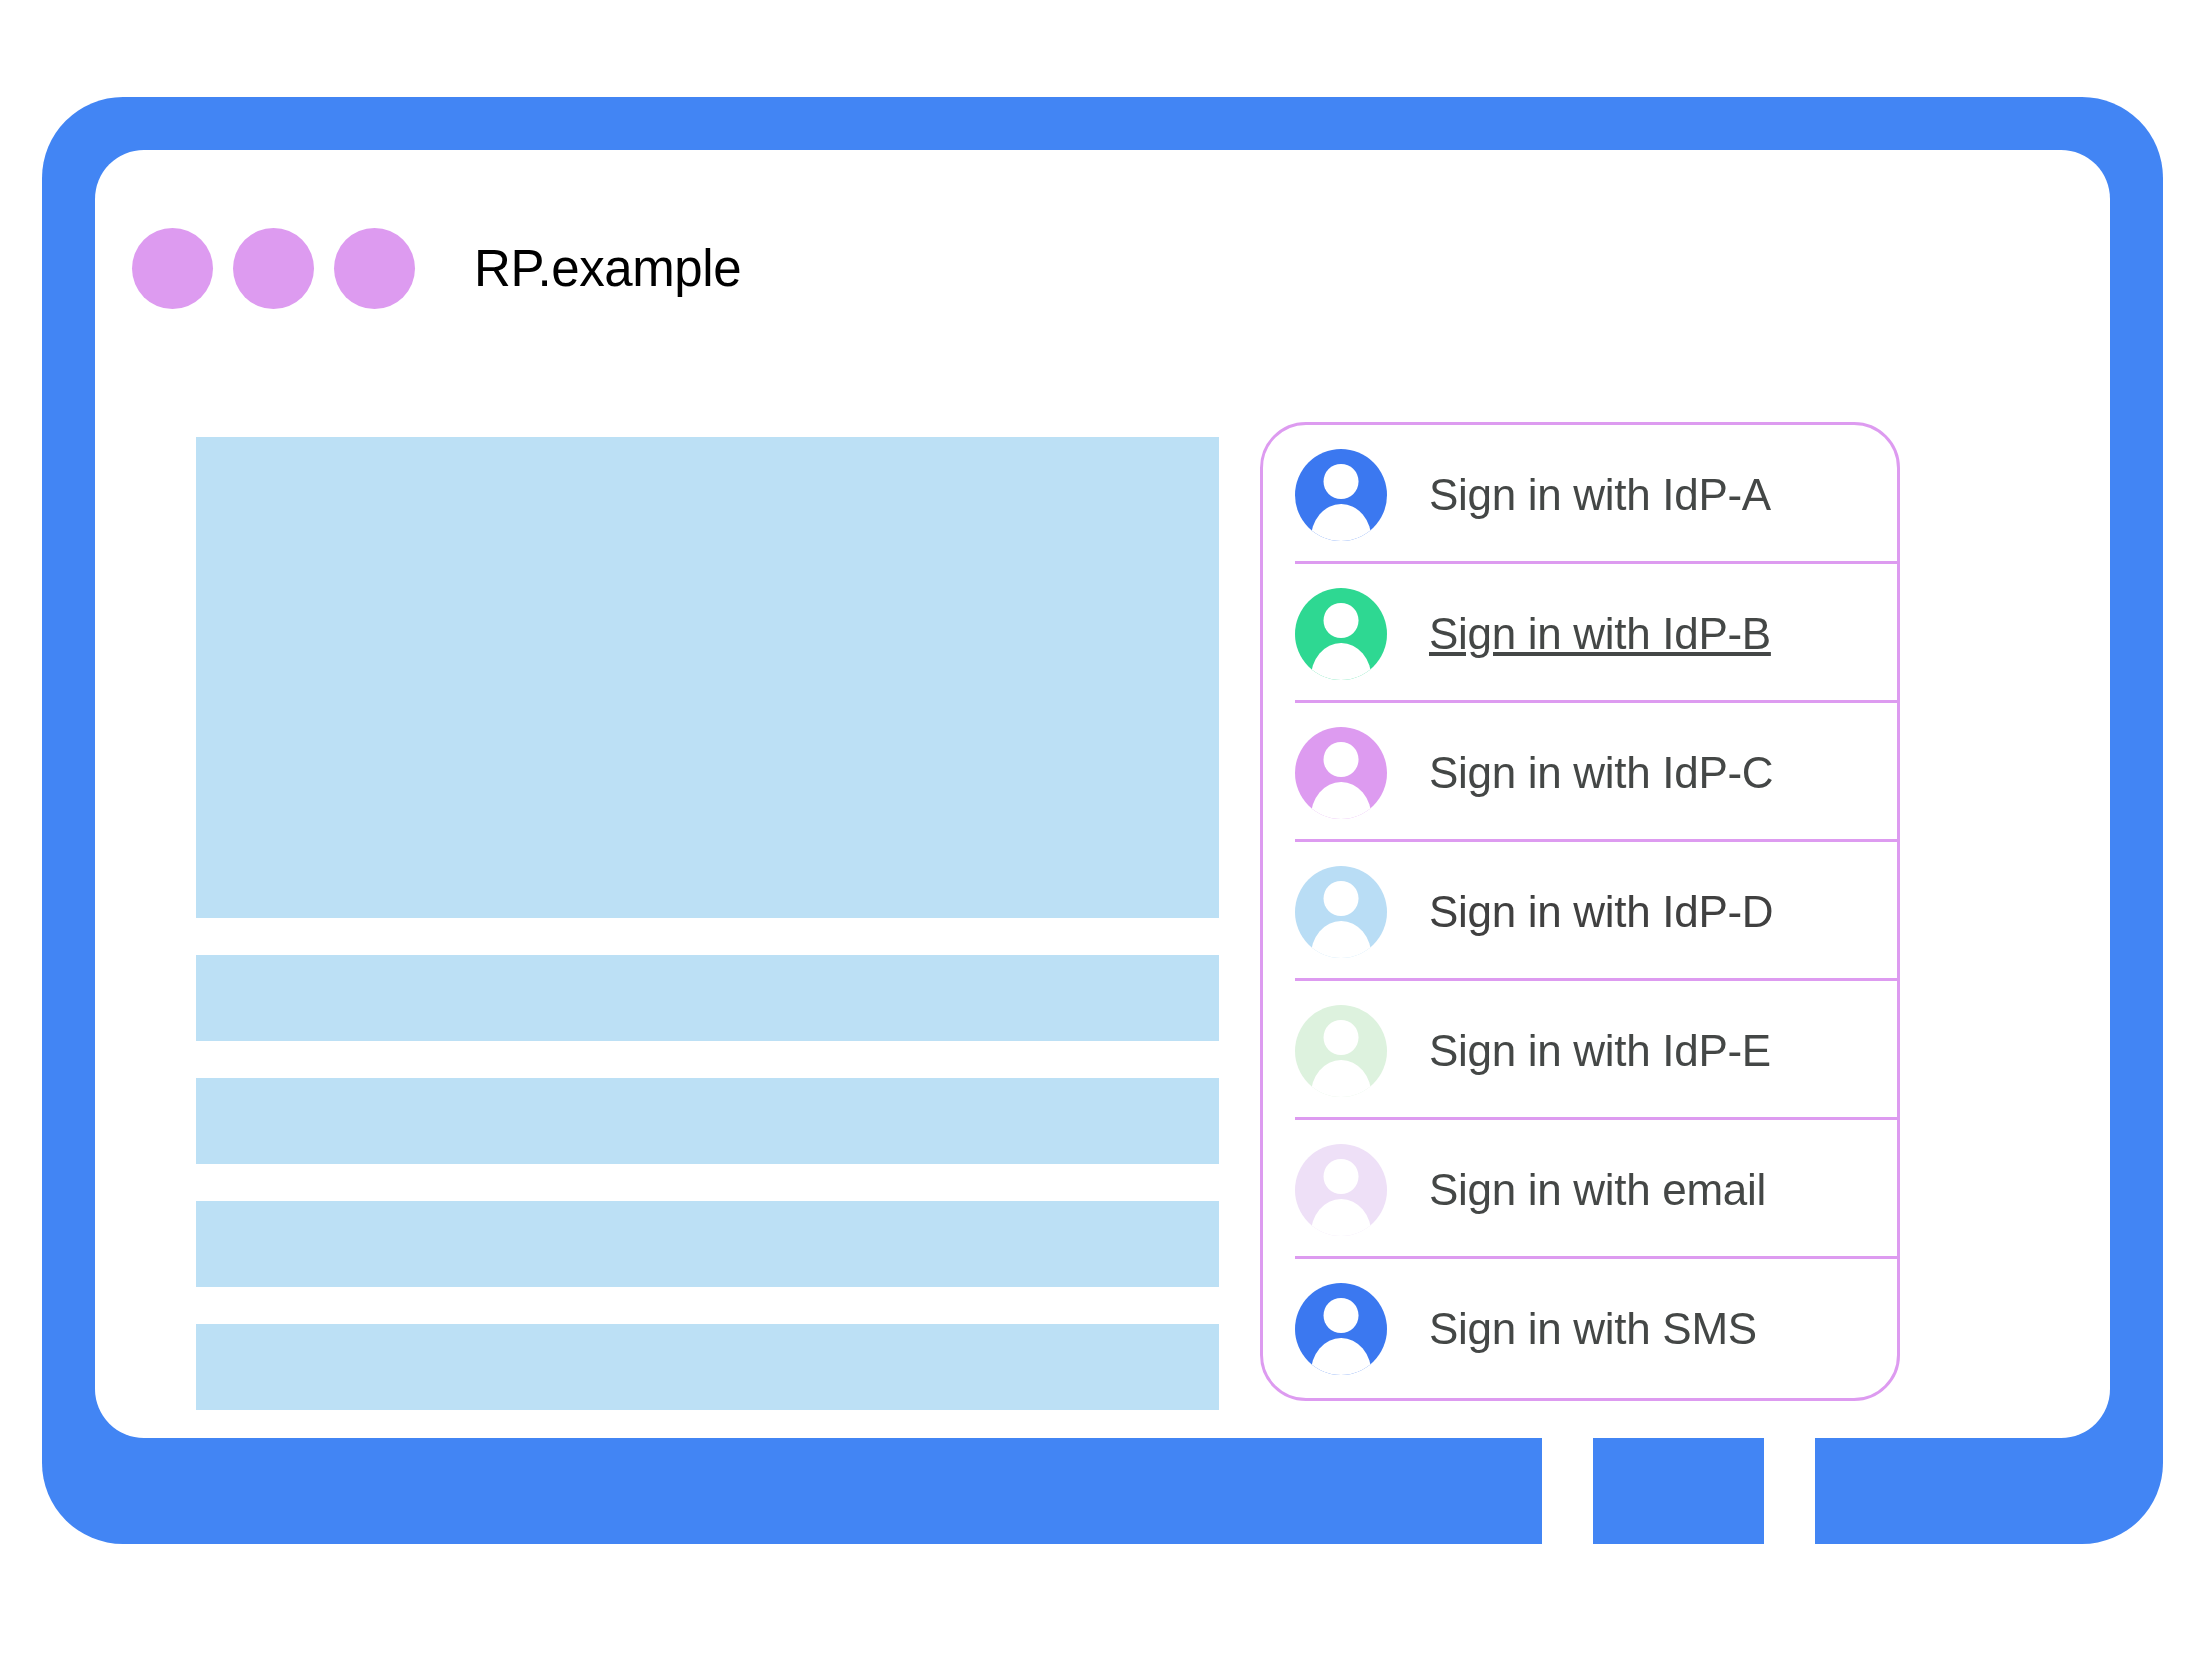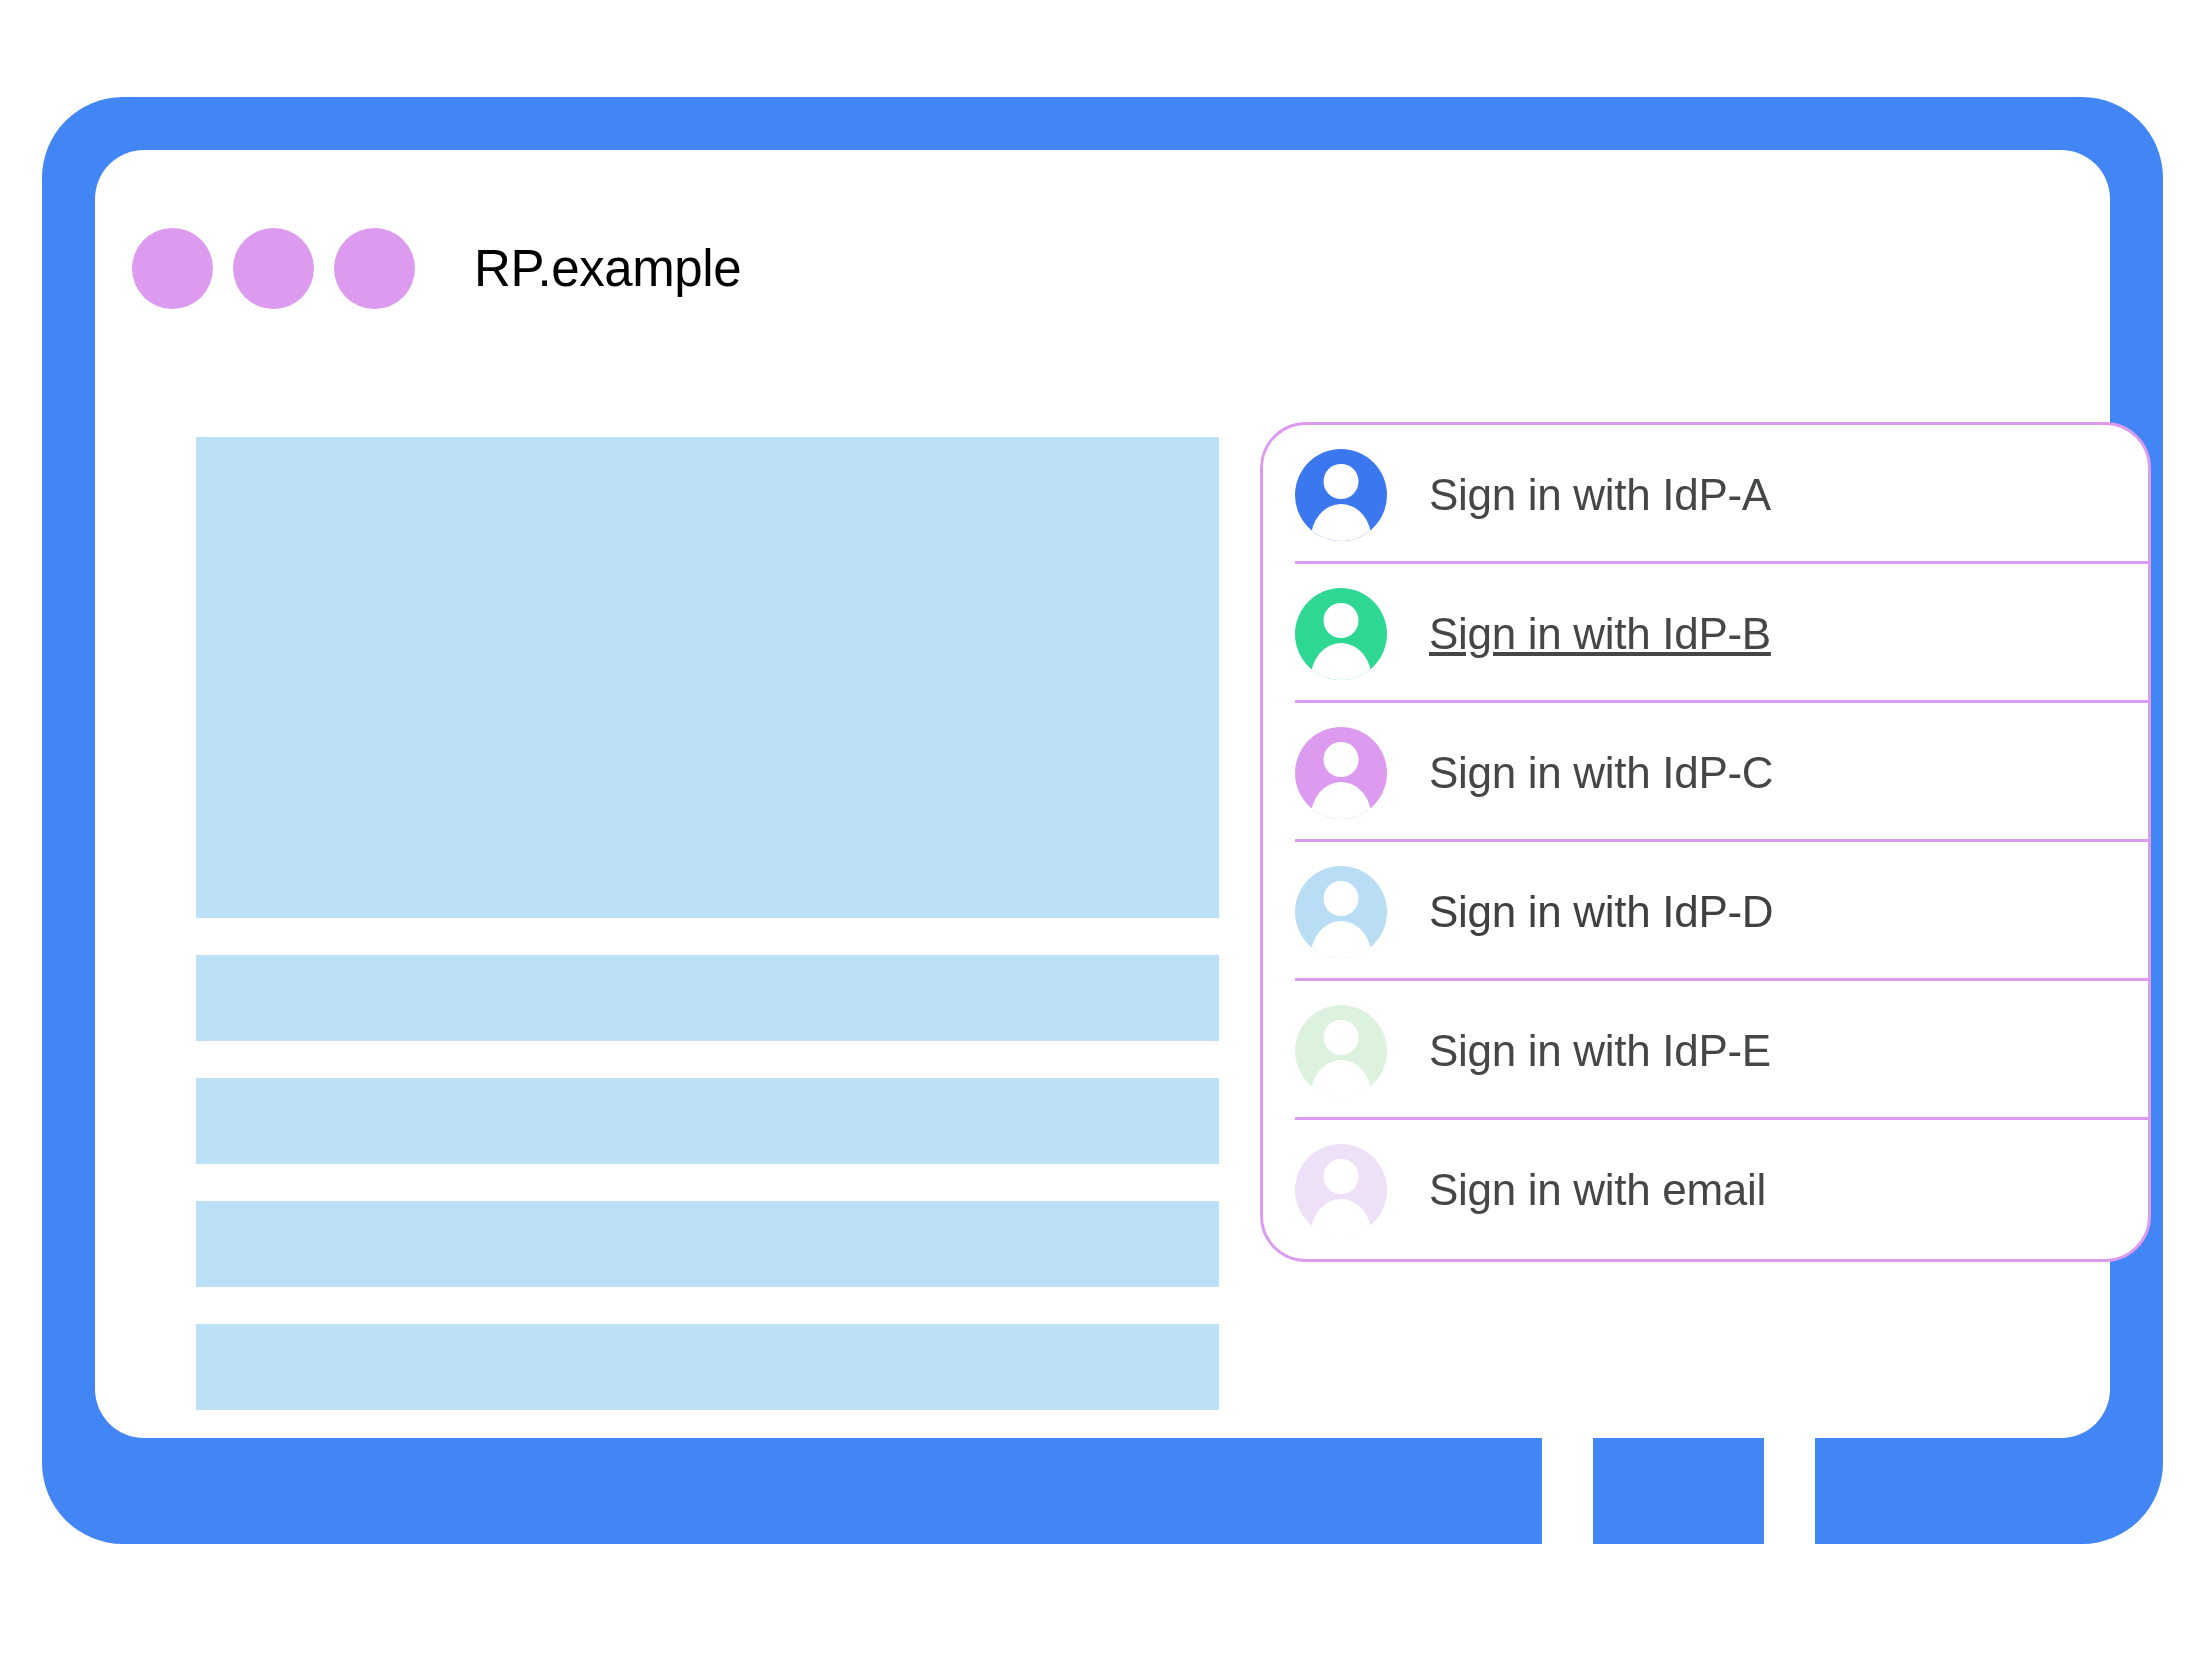--- a/index.html
+++ b/index.html
@@ -88,21 +88,21 @@
   }
   .ph-hero   { height: 481px; margin-bottom: 37px; }
   .ph-bar    { height: 86px;  margin-bottom: 37px; }
   .ph-bar:last-child { margin-bottom: 0; }
 
   
   #signin-panel {
     position: absolute;
     left: 1260px;
     top: 422px;
-    width: 891px;
+    width: 640px;
     border: 3.5px solid #DD9BF0;
     border-radius: 46px;
     background: #ffffff;
     box-sizing: border-box;
     overflow: hidden;
   }
   .signin-row {
     display: flex;
     align-items: center;
     height: 139px;
@@ -226,15 +226,22 @@
   </div>
 
   <div class="signin-row">
     <span class="avatar" style="background: rgb(238, 224, 247);">
       <span class="head"></span>
         <span class="body"></span>
     </span>
     <span class="signin-label" style="color: rgb(68, 71, 70);">Sign in with email</span>
   </div>
 
+  <div class="signin-row">
+    <span class="avatar" style="background: rgb(59, 120, 240);">
+      <span class="head"></span>
+        <span class="body"></span>
+    </span>
+    <span class="signin-label" style="color: rgb(68, 71, 70);">Sign in with SMS</span>
+  </div>
 
 </div>
 
 
 </body></html>

